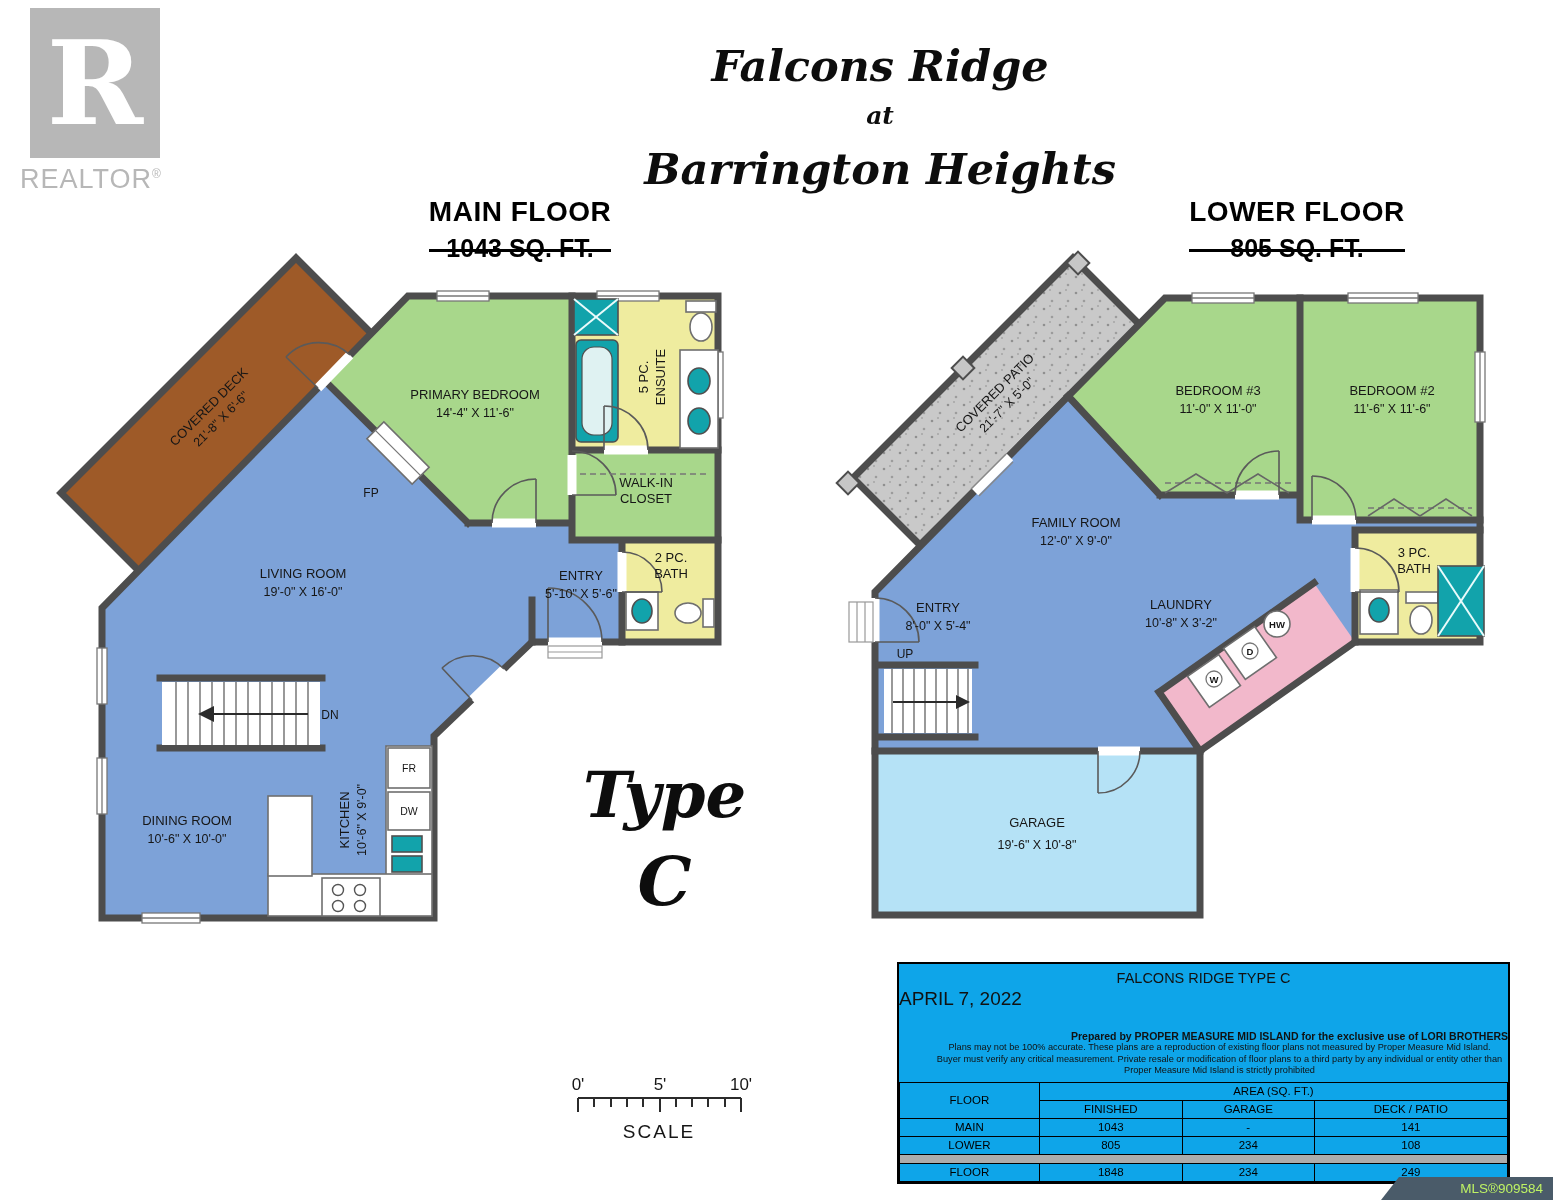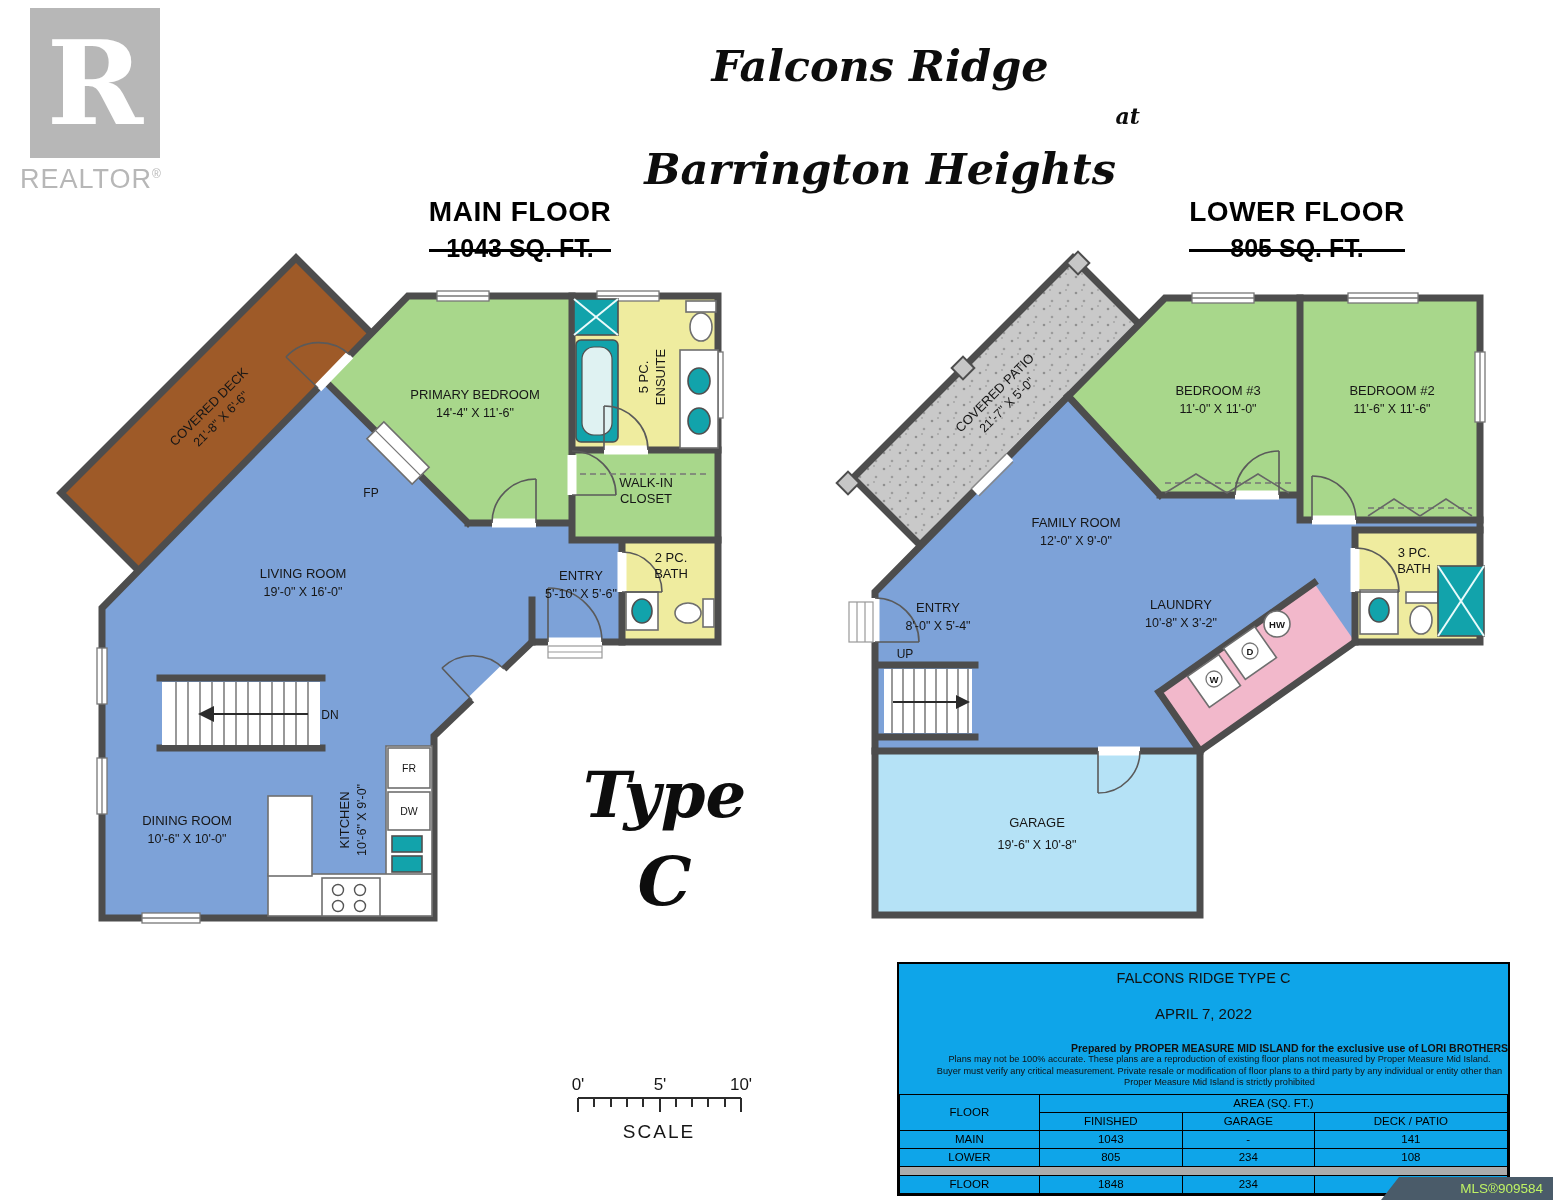--- a/index.html
+++ b/index.html
@@ -11,38 +11,38 @@
   .logo-box{left:30px;top:8px;width:130px;height:150px;background:#b7b7b7;
             display:flex;align-items:center;justify-content:center;}
   .logo-r{font-family:"DejaVu Serif",serif;font-weight:bold;font-size:116px;color:#fff;line-height:1;}
   .logo-word{left:20px;top:164px;width:185px;font-size:27px;color:#b7b7b7;letter-spacing:1px;}
   .logo-word sup{font-size:12px;}
 
   
   .main-title{left:620px;top:40px;width:520px;text-align:center;
               font-family:"DejaVu Serif",serif;font-style:italic;font-weight:bold;color:#0d0d0d;}
   .t1{font-size:43px;line-height:52px;}
-  .t2{font-size:22px;line-height:48px;text-align:right;}
+  .t2{font-size:25px;line-height:48px;}
   .t3{font-size:43px;line-height:58px;}
 
   
   .floor-head{text-align:center;font-weight:bold;font-size:28px;letter-spacing:.5px;color:#000;}
   .floor-head .underline{display:inline-block;border-bottom:3px solid #000;padding-bottom:21px;}
   .floor-area{text-align:center;font-weight:bold;font-size:25px;color:#000;}
 
   
   .type-label{left:552px;top:756px;width:225px;text-align:center;
               font-family:"DejaVu Serif",serif;font-style:italic;font-weight:bold;color:#0d0d0d;}
   .type-line1{font-size:64px;line-height:78px;}
   .type-line2{font-size:68px;line-height:94px;}
 
   
   .info-table{left:897px;top:962px;width:613px;border:2px solid #000;background:#0ea5e9;box-sizing:border-box;}
   .it-title{font-size:14.5px;text-align:center;margin-top:6px;}
-  .it-date{font-size:15px;text-align:center;margin-top:19px;}
+  .it-date{font-size:19px;margin-top:2px;}
   .it-prepared{font-size:10.5px;font-weight:bold;text-align:right;margin-top:20px;}
   .it-disc{font-size:9.2px;text-align:center;line-height:11.5px;white-space:nowrap;overflow:visible;padding-left:32px;}
   .info-table table{width:100%;border-collapse:collapse;margin-top:5px;}
   .info-table td{border:1px solid #000;font-size:11.5px;text-align:center;height:17px;padding:0 2px;color:#000;}
   .info-table td.floor-col{width:23%;margin-left:27px;}
   .info-table tr.spacer td{background:#acacac;height:8px;}
 
   
   .mls-bar{right:0;bottom:0;width:172px;height:23px;background:#4a5b69;
            clip-path:polygon(18px 0,100% 0,100% 100%,0 100%);

